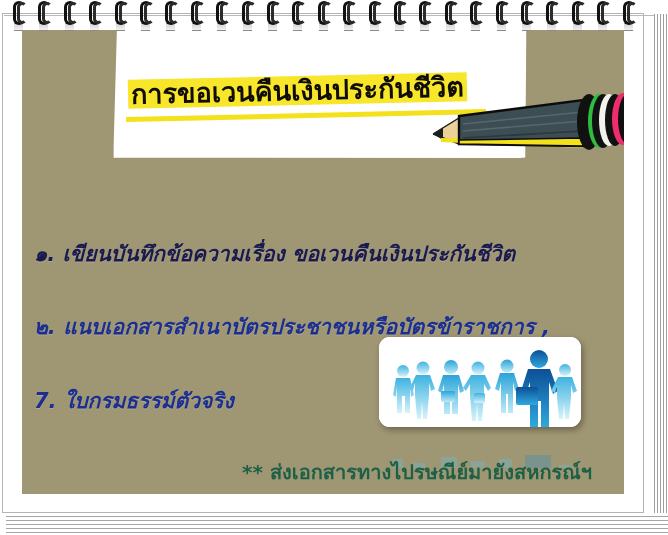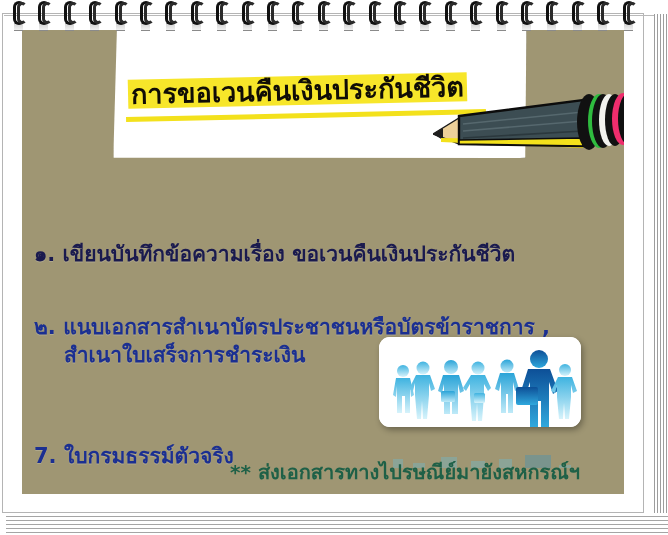--- a/index.html
+++ b/index.html
@@ -184,20 +184,21 @@
     z-index: 20;
   }
 
   
   .list {
     position: absolute;
     left: 34px;
     top: 213px;
     width: 580px;
     z-index: 8;
+    font-style: italic;
   }
   .list-item {
     color: #1a1a4e;
     font-size: 21px;
     font-weight: bold;
     line-height: 1.32;
     margin-bottom: 18px;
     text-shadow: 0 1px 0 rgba(255,255,255,0.18);
     white-space: pre-line;
   }
@@ -303,21 +304,20 @@
         <path d="M200 44 q16 6 30 -4" stroke="#8c3f12" stroke-width="1.6" fill="none"></path>
       </svg>
     </div>
 
     <div class="list" style="left:12px; top:183px;">
       <div class="list-item i1">
         <span>๑. เขียนบันทึกข้อความเรื่อง ขอเวนคืนเงินประกันชีวิต</span>
       </div>
       <div class="list-item i2">
         <span>๒. แนบเอกสารสำเนาบัตรประชาชนหรือบัตรข้าราชการ ,</span>
-        <span class="sub">สำเนาใบเสร็จการชำระเงิน</span>
       </div>
       <div class="list-item i3">
         <span>7. ใบกรมธรรม์ตัวจริง</span>
       </div>
     </div>
 
     <div class="people-card" style="left:357px; top:307px;">
       <svg width="202" height="90" viewBox="0 0 202 90" xmlns="http://www.w3.org/2000/svg">
         <defs>
           <linearGradient id="gLight" x1="0" y1="0" x2="0" y2="1">
@@ -382,21 +382,21 @@
           <rect x="34" y="0" width="12" height="30"></rect>
           <rect x="62" y="0" width="16" height="36"></rect>
           <rect x="92" y="0" width="14" height="32"></rect>
           <rect x="120" y="0" width="13" height="34"></rect>
           <rect x="146" y="0" width="26" height="38" fill="#2a8fc7"></rect>
           <rect x="180" y="0" width="12" height="28"></rect>
         </g>
       </svg>
     </div>
 
-    <div class="footer-note" style="left:208px; top:426px;">** ส่งเอกสารทางไปรษณีย์มายังสหกรณ์ฯ</div>
+    <div class="footer-note" style="left:220px; top:426px;">** ส่งเอกสารทางไปรษณีย์มายังสหกรณ์ฯ</div>
 
   </div>
 
   <div class="spiral">
     <div class="wire-line"></div>
     <div id="rings">
         <div class="ring" style="left: 12px;">
           <span class="hole"></span>
           <span class="loop"></span>
           <span class="loop2"></span>

